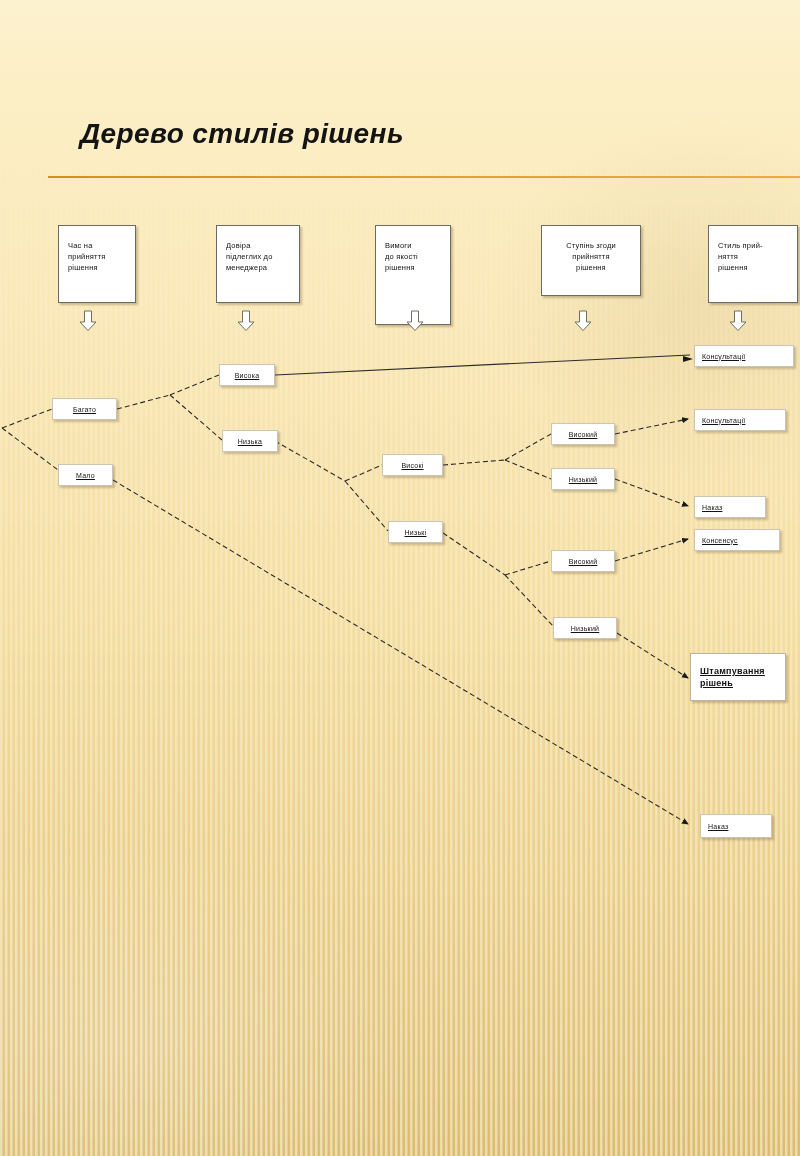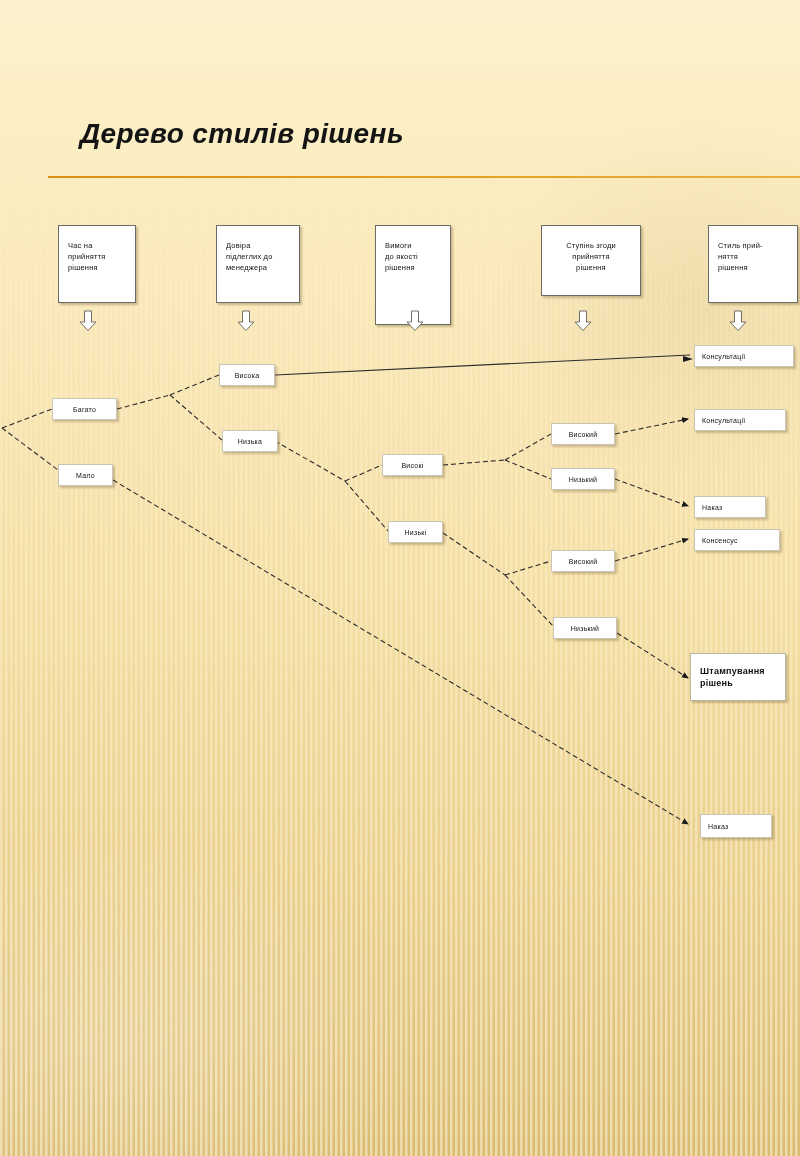--- a/index.html
+++ b/index.html
@@ -128,20 +128,21 @@
     box-shadow: 2px 2px 2px rgba(90,70,30,0.28);
     font-size: 7px;
     line-height: 9px;
     color: #121212;
     display: flex;
     align-items: center;
     justify-content: center;
     text-align: center;
     letter-spacing: 0.25px;
     padding: 0 0;
+    text-decoration: underline;
   }
   .node.leftish { justify-content: flex-start; padding-left: 7px; text-align: left; }
   .node.big {
     font-size: 9px;
     line-height: 12px;
     font-weight: bold;
     justify-content: flex-start;
     text-align: left;
     padding-left: 9px;
     border: 1px solid #b9b4a4;

